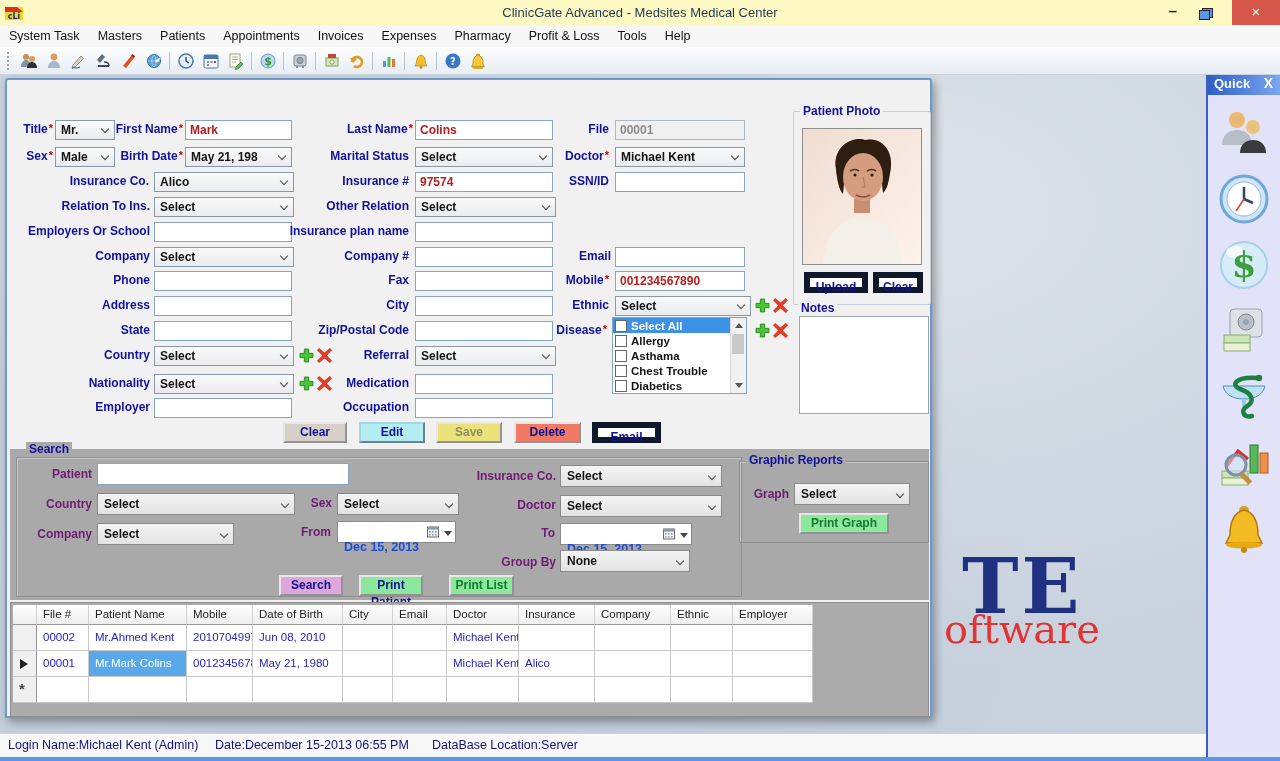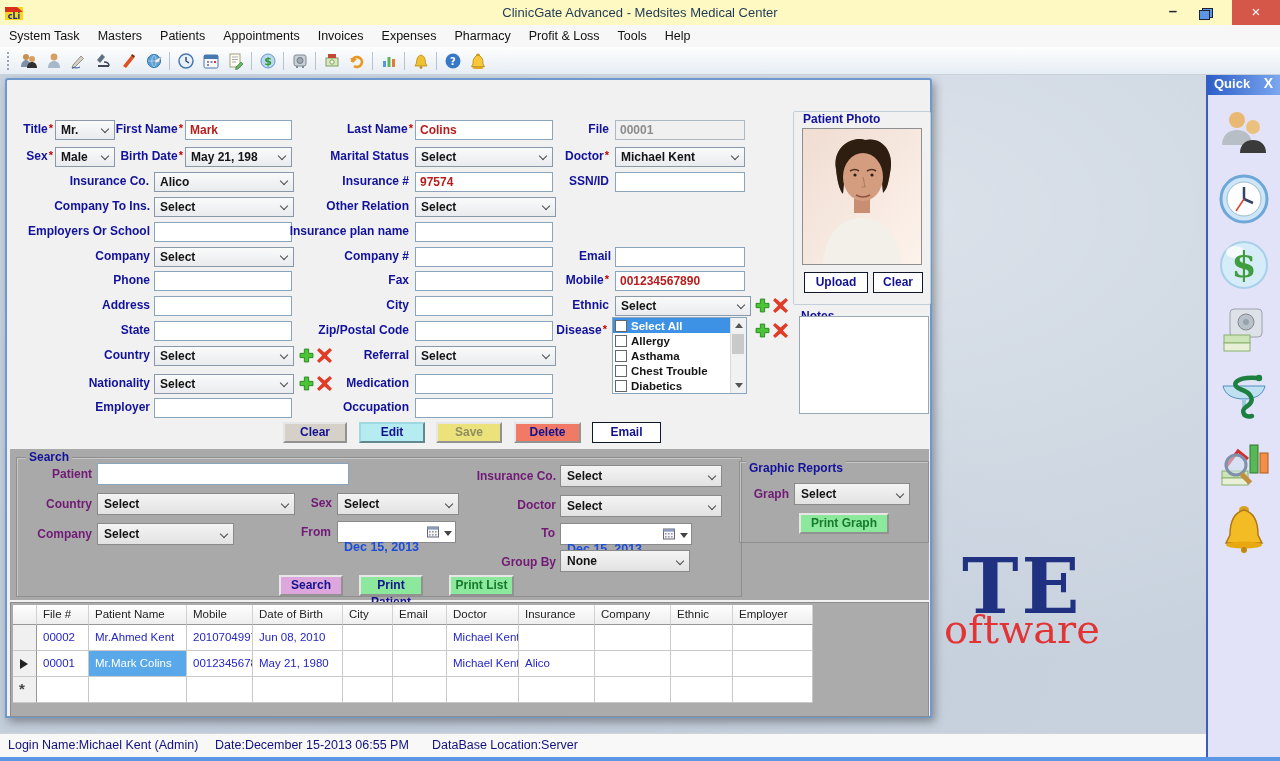--- a/index.html
+++ b/index.html
@@ -83,32 +83,32 @@
   .cb { width:10px; height:10px; background:#fff; border:1px solid #666; margin-right:4px; flex:none; }
   .dscroll { position:absolute; right:0; top:0; bottom:0; width:15px; background:#f1f1f1; border-left:1px solid #dadada; }
   .sarr { position:absolute; left:4px; width:0; height:0; border-left:4px solid transparent; border-right:4px solid transparent; }
   .sarr.up { top:5px; border-bottom:5px solid #555; }
   .sarr.dn { bottom:5px; border-top:5px solid #555; }
   .sthumb { position:absolute; left:1px; top:16px; width:12px; height:20px; background:#c9c9c9; }
 
   
   .gbox { position:absolute; border:1px solid #c3ced9; border-radius:2px; }
   .gbox-gray { position:absolute; border:1px solid #8f8f8f; box-shadow:1px 1px 0 #c6c6c6 inset; }
-  .gb-lab { position:absolute; font-size:12px; font-weight:bold; color:#11119b; padding:0 3px; white-space:nowrap;margin-top:8px; }
+  .gb-lab { position:absolute; font-size:12px; font-weight:bold; color:#11119b; padding:0 3px; white-space:nowrap; }
   .photo-frame { position:absolute; left:795px; top:48px; width:120px; height:137px; border:1px solid #8f8f8f; background:#f2e3da; box-sizing:border-box; }
   .notes { position:absolute; left:792px; top:236px; width:128px; height:96px; background:#fff; border:1px solid #9aa8b5; }
 
   
   .abtn { position:absolute; height:21px; box-sizing:border-box; font-size:12px; font-weight:bold;
     text-align:center; line-height:17px; border:2px outset #e6e6e6; cursor:default; }
   .b-clear  { background:#d5d1c9; color:#12128e; }
   .b-edit   { background:#b5ecf2; color:#12128e; border-color:#9fd8e0; }
   .b-save   { background:#ece27c; color:#8f8f60; }
   .b-delete { background:#f07a66; color:#12128e; }
-  .b-email  { background:#fff; color:#12128e; border:1px solid #0f172a; line-height:19px; }
+  .b-email  { background:#fff; color:#12128e; border:6px solid #0f172a; line-height:19px; }
   .b-search { background:#dda6dd; color:#12128e; }
   .b-printp { background:#8ce89c; color:#12128e; }
   .b-printl { background:#8ce89c; color:#157a2a; }
   .b-printg { background:#8ce89c; color:#157a2a; }
 
   
   .search-panel { position:absolute; left:3px; top:369px; width:919px; height:151px; background:#a9a9a9; }
   .search-panel .lbl { color:#701a75; }
   .sframe { position:absolute; left:6px; top:8px; width:724px; height:138px; border:1px solid #8f8f8f; box-shadow:1px 1px 0 rgba(255,255,255,.35) inset; }
   .s-cmb { position:absolute; height:22px; background:linear-gradient(#f4f4f4,#e2e2e2); border:1px solid #8a8a8a;
@@ -332,21 +332,21 @@
       <div class="lbl" style="left: 314px; top: 69px; width: 88px;"><b>Marital Status</b></div>
       <div class="cmb" style="left: 408px; top: 67px; width: 138px;"><span>Select</span><span class="chev"></span></div>
       <div class="lbl" style="left: 544px; top: 69px; width: 58px;"><b>Doctor</b><i class="req">*</i></div>
       <div class="cmb" style="left: 608px; top: 67px; width: 130px;"><span>Michael Kent</span><span class="chev"></span></div>
       <div class="lbl" style="left: 50px; top: 94px; width: 92px;"><b>Insurance Co.</b></div>
       <div class="cmb" style="left: 147px; top: 92px; width: 140px;"><span>Alico</span><span class="chev"></span></div>
       <div class="lbl" style="left: 316px; top: 94px; width: 86px;"><b>Insurance #</b></div>
       <div class="inp" style="left: 408px; top: 92px; width: 138px;">97574</div>
       <div class="lbl" style="left: 544px; top: 94px; width: 58px;"><b>SSN/ID</b></div>
       <div class="inp" style="left: 608px; top: 92px; width: 130px;"></div>
-      <div class="lbl" style="left: 38px; top: 119px; width: 105px;"><b>Company To Ins.</b></div>
+      <div class="lbl" style="left: 38px; top: 119px; width: 105px;"><b>Relation To Ins.</b></div>
       <div class="cmb" style="left: 147px; top: 117px; width: 140px;"><span>Select</span><span class="chev"></span></div>
       <div class="lbl" style="left: 304px; top: 119px; width: 98px;"><b>Other Relation</b></div>
       <div class="cmb" style="left: 408px; top: 117px; width: 141px;"><span>Select</span><span class="chev"></span></div>
       <div class="lbl" style="left: 10px; top: 144px; width: 133px;"><b>Employers  Or School</b></div>
       <div class="inp" style="left: 147px; top: 142px; width: 138px;"></div>
       <div class="lbl" style="left: 281px; top: 144px; width: 121px;"><b>Insurance plan name</b></div>
       <div class="inp" style="left: 408px; top: 142px; width: 138px;"></div>
       <div class="lbl" style="left: 71px; top: 169px; width: 72px;"><b>Company</b></div>
       <div class="cmb" style="left: 147px; top: 167px; width: 140px;"><span>Select</span><span class="chev"></span></div>
       <div class="lbl" style="left: 321px; top: 169px; width: 81px;"><b>Company #</b></div>

